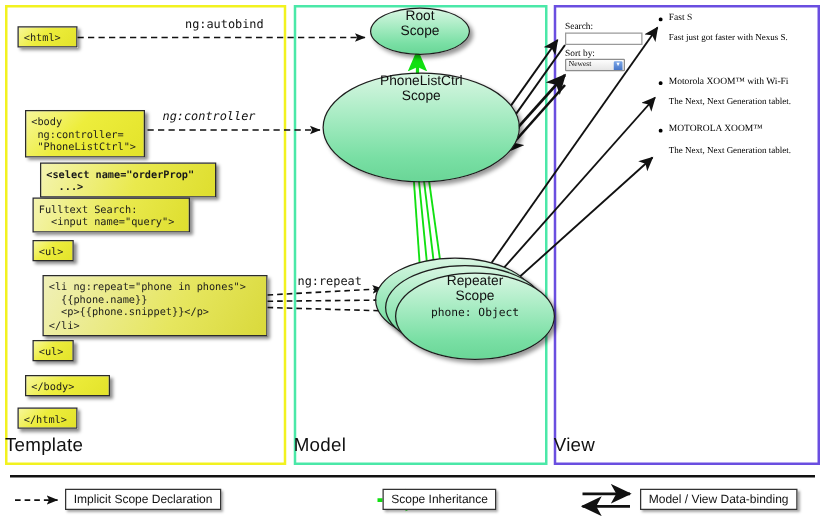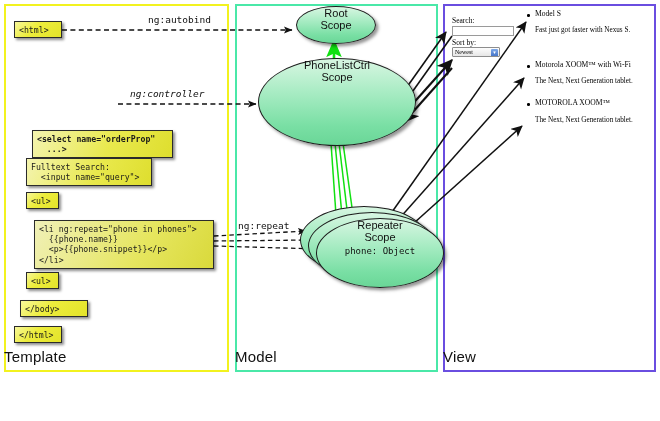--- a/index.html
+++ b/index.html
@@ -119,20 +119,23 @@
     <line x1="452" y1="68" x2="404" y2="122" stroke="#111" stroke-width="2.1" marker-end="url(#ah-thick)"></line>
     <line x1="400" y1="118" x2="452" y2="60" stroke="#111" stroke-width="2.1" marker-end="url(#ah-thick)"></line>
 
     <line x1="392" y1="212" x2="526" y2="22" stroke="#111" stroke-width="1.5" marker-end="url(#ah-thick)"></line>
     <line x1="398" y1="220" x2="524" y2="78" stroke="#111" stroke-width="1.5" marker-end="url(#ah-thick)"></line>
     <line x1="404" y1="232" x2="522" y2="126" stroke="#111" stroke-width="1.5" marker-end="url(#ah-thick)"></line>
   </svg>
 
   <div class="code-box" style="left:14px;top:21px;width:48px;">&lt;html&gt;</div>
 
+  <div class="code-box" style="left:20px;top:88px;width:96px;">&lt;body
+ ng:controller=
+ "PhoneListCtrl"&gt;</div>
 
   <div class="code-box bold grad2" style="left:32px;top:130px;width:141px;">&lt;select name="orderProp"
   ...&gt;</div>
 
   <div class="code-box grad2" style="left:26px;top:158px;width:126px;">Fulltext Search:
   &lt;input name="query"&gt;</div>
 
   <div class="code-box" style="left:26px;top:192px;width:33px;">&lt;ul&gt;</div>
 
   <div class="code-box grad3" style="left:34px;top:220px;width:180px;">&lt;li ng:repeat="phone in phones"&gt;
@@ -173,29 +176,43 @@
   <span class="v-label" style="left:452px;top:16px;">Search:</span>
   <input class="v-input" style="left: 452px; top: 26px; width: 62px;" value="">
 
   <span class="v-label" style="left:452px;top:38px;">Sort by:</span>
   <div class="v-select" style="left:452px;top:47px;width:48px;">
     <span>Newest</span>
     <span class="arrow">▾</span>
   </div>
 
   <span class="v-bullet" style="left:527px;top:14px;"></span>
-  <span class="v-item-title" style="left:535px;top:9px;">Model S</span>
+  <span class="v-item-title" style="left:535px;top:9px;">Fast S</span>
   <span class="v-item-desc" style="left:535px;top:26px;">Fast just got faster with Nexus S.</span>
 
   <span class="v-bullet" style="left:527px;top:65px;"></span>
   <span class="v-item-title" style="left:535px;top:60px;">Motorola XOOM™ with Wi-Fi</span>
   <span class="v-item-desc" style="left:535px;top:77px;">The Next, Next Generation tablet.</span>
 
   <span class="v-bullet" style="left:527px;top:103px;"></span>
   <span class="v-item-title" style="left:535px;top:98px;">MOTOROLA XOOM™</span>
   <span class="v-item-desc" style="left:535px;top:116px;">The Next, Next Generation tablet.</span>
 
   <span class="panel-label" style="left:4px;top:348px;width:225px;">Template</span>
   <span class="panel-label" style="left:235px;top:348px;width:203px;">Model</span>
   <span class="panel-label" style="left:443px;top:348px;width:213px;">View</span>
 
+  <div id="legend">
+    <div class="legend-rule"></div>
+
+    <svg style="position:absolute;left:0;top:0;width:660px;height:43px;">
+      <line x1="12" y1="22" x2="46" y2="22" stroke="#111" stroke-width="1.4" stroke-dasharray="4.5,3.2" marker-end="url(#ah-black)"></line>
+      <line x1="302" y1="22" x2="344" y2="22" stroke="#11e011" stroke-width="3" marker-end="url(#ah-green)"></line>
+      <line x1="466" y1="17" x2="504" y2="17" stroke="#111" stroke-width="2.2" marker-end="url(#ah-thick)"></line>
+      <line x1="504" y1="27" x2="466" y2="27" stroke="#111" stroke-width="2.2" marker-end="url(#ah-thick)"></line>
+    </svg>
+
+    <div class="legend-box" style="left:52px;top:13px;">Implicit Scope Declaration</div>
+    <div class="legend-box" style="left:306px;top:13px;">Scope Inheritance</div>
+    <div class="legend-box" style="left:512px;top:13px;">Model / View Data-binding</div>
+  </div>
 
 </div>
 
 </body></html>

